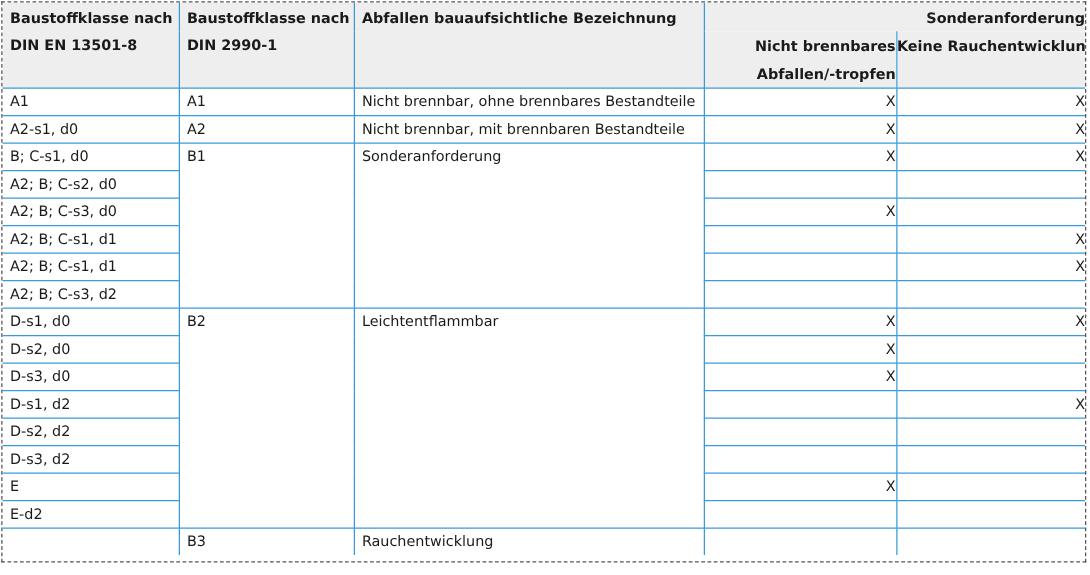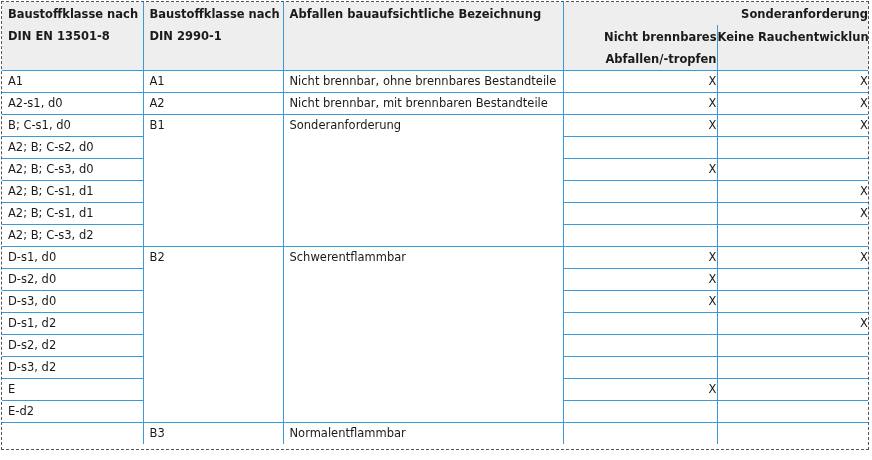--- a/index.html
+++ b/index.html
@@ -90,21 +90,21 @@
         <td class="center">X</td>
       </tr>
       <tr>
         <td>A2; B; C-s3, d2</td>
         <td class="center"></td>
         <td class="center"></td>
       </tr>
       <tr>
         <td>D-s1, d0</td>
         <td rowspan="8">B2</td>
-        <td rowspan="8">Schwerentflammbar</td>
+        <td rowspan="8">Leichtentflammbar</td>
         <td class="center">X</td>
         <td class="center">X</td>
       </tr>
       <tr>
         <td>D-s2, d0</td>
         <td class="center">X</td>
         <td class="center"></td>
       </tr>
       <tr>
         <td>D-s3, d0</td>
@@ -132,18 +132,18 @@
         <td class="center"></td>
       </tr>
       <tr>
         <td>E-d2</td>
         <td class="center"></td>
         <td class="center"></td>
       </tr>
       <tr>
         <td></td>
         <td rowspan="1">B3</td>
-        <td rowspan="1">Normalentflammbar</td>
+        <td rowspan="1">Rauchentwicklung</td>
         <td class="center"></td>
         <td class="center"></td>
       </tr>
     </tbody>
 </table>
 
 </body></html>

